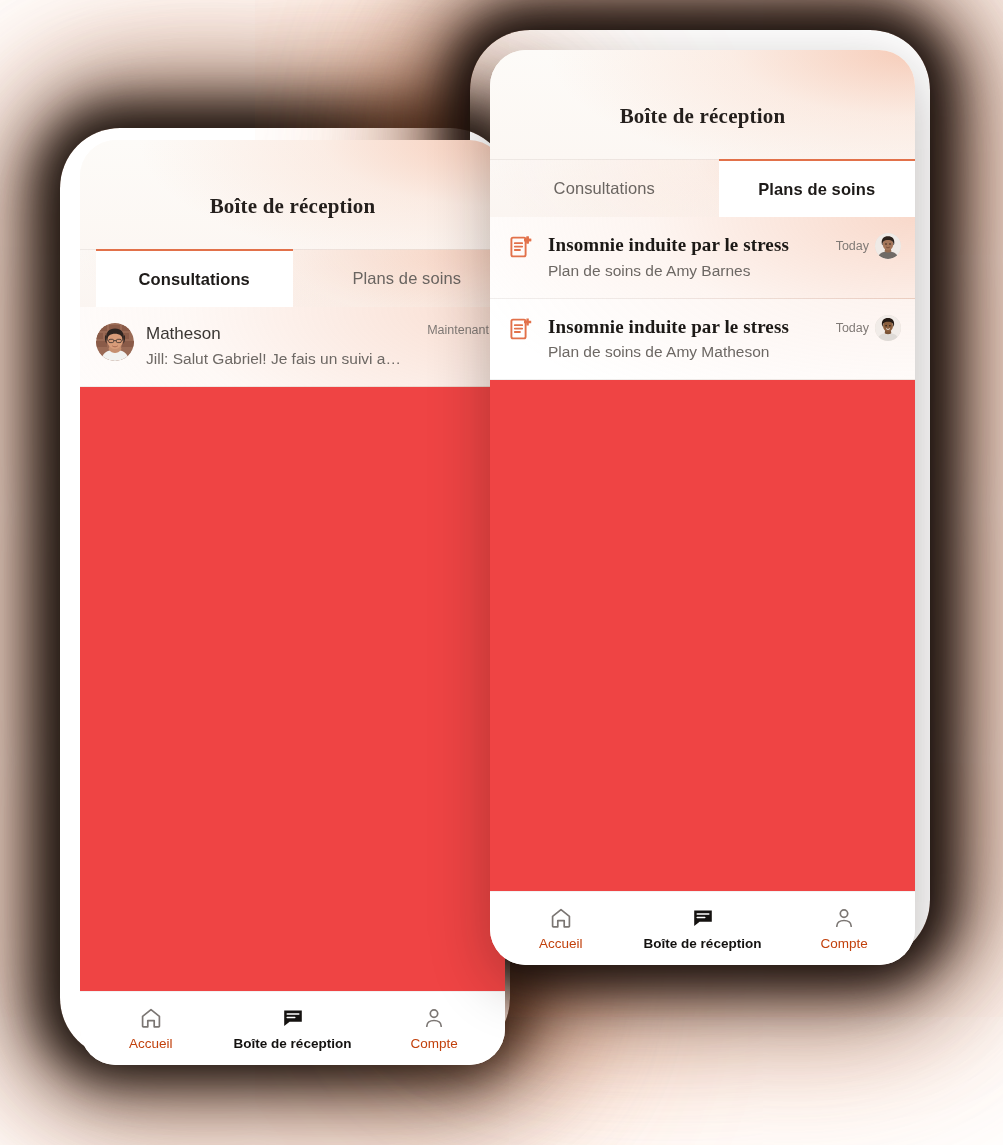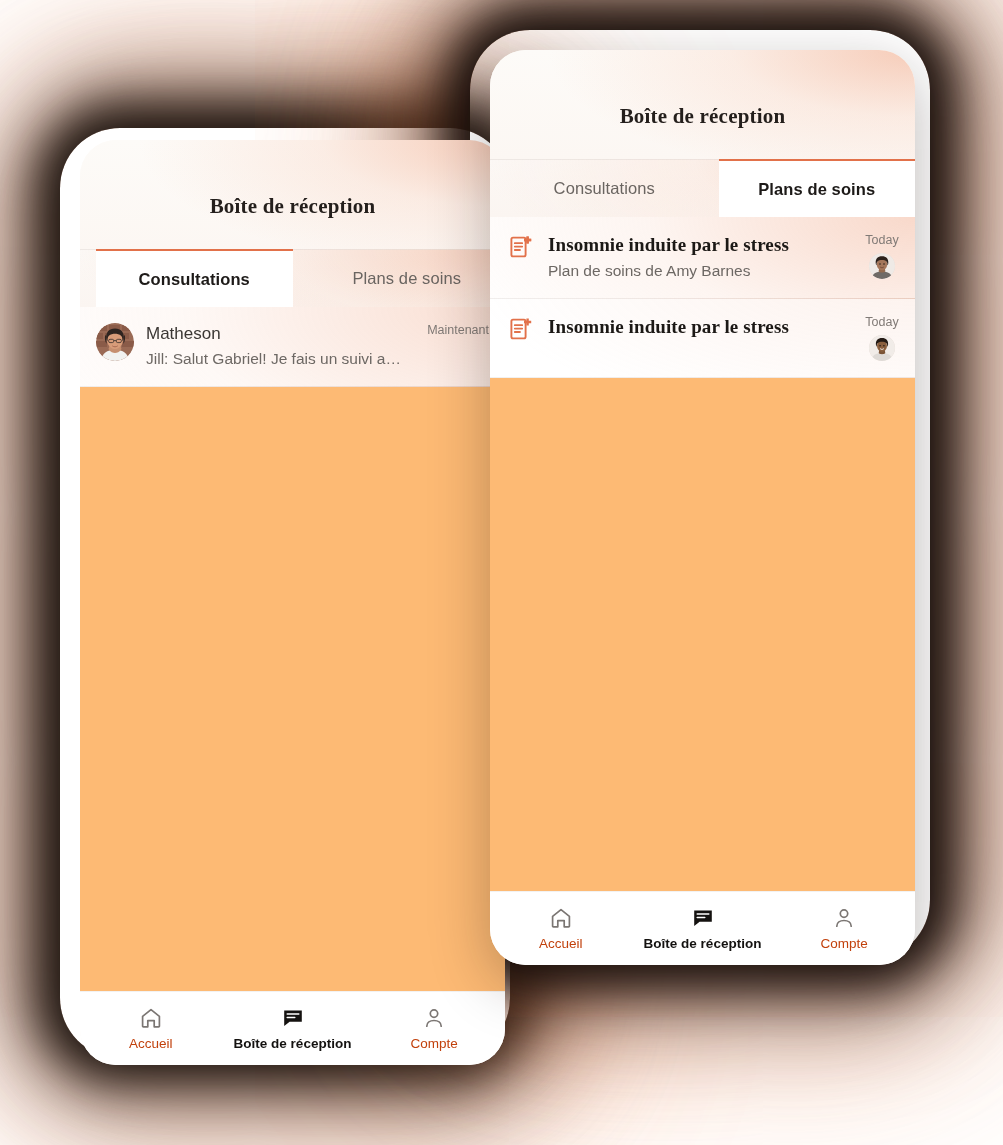--- a/index.html
+++ b/index.html
@@ -102,21 +102,21 @@
     background: #ffffff;
     color: #1d1a18;
     font-weight: 700;
     border-top: 2px solid #E2714A;
     margin-top: -1px;
   }
 
   
   .list {
     flex: 1 1 auto;
-    background: #fdba74;
+    background: #ef4444;
     overflow: hidden;
   }
   .list-item {
     display: flex;
     align-items: flex-start;
     gap: 12px;
     padding: 16px 14px 16px 16px;
     border-bottom: 1px solid rgba(0,0,0,0.055);
     cursor: pointer;
     position: relative;
@@ -173,21 +173,21 @@
     color: #6d6864;
     line-height: 1.35;
     white-space: nowrap;
     overflow: hidden;
     text-overflow: ellipsis;
   }
 
   .item-meta {
     flex: 0 0 auto;
     display: flex;
-    flex-direction: column;
+    flex-direction: row;
     align-items: center;
     gap: 6px;
     padding-left: 8px;
     min-width: 46px;
   }
   .item-time { font-size: 12.5px; color: #807a76; white-space: nowrap; }
   .meta-avatar { width: 26px; height: 26px; border-radius: 50%; overflow: hidden; background:#e8ded8; }
   .meta-avatar svg { display:block; width:100%; height:100%; }
   .item-meta.time-only { align-items: flex-end; padding-right: 2px; }
 
@@ -363,20 +363,21 @@
       <div class="list-item wash-2">
         <div class="item-lead">
           <svg class="doc-icon" viewBox="0 0 24 24">
             <rect x="2.4" y="2.6" width="14.2" height="18.8" rx="1.6" fill="none" stroke="#E2714A" stroke-width="1.9"></rect>
             <path d="M5.8 8.2h7.4M5.8 11.6h7.4M5.8 15h5.2" stroke="#E2714A" stroke-width="1.8" stroke-linecap="round"></path>
             <path d="M17.4 1.4h2.4v2.4h2.4v2.4h-2.4v2.4h-2.4V6.2H15V3.8h2.4z" fill="#E2714A"></path>
           </svg>
         </div>
         <div class="item-body">
           <div class="item-title-serif">Insomnie induite par le stress</div>
+          <div class="item-sub">Plan de soins de Amy Matheson</div>
         </div>
         <div class="item-meta">
           <div class="item-time">Today</div>
           <div class="meta-avatar">
             <svg viewBox="0 0 26 26" xmlns="http://www.w3.org/2000/svg" aria-hidden="true">
               <defs>
                   <clipPath id="fa2">
                     <circle cx="13" cy="13" r="13"></circle>
                   </clipPath>
                 </defs>

